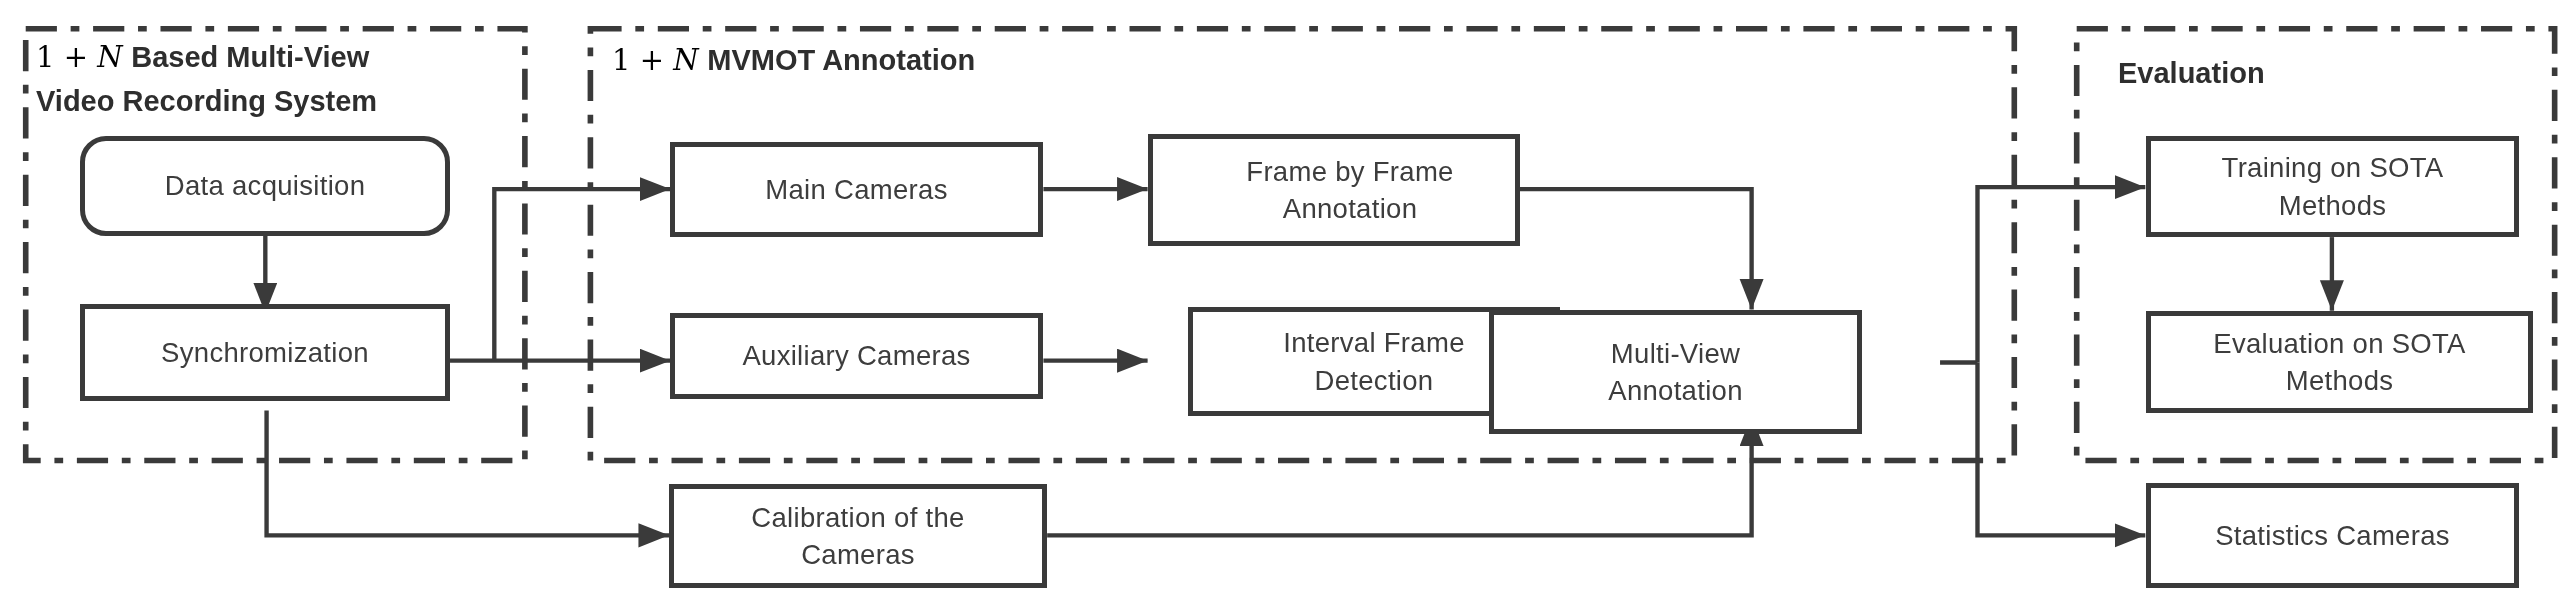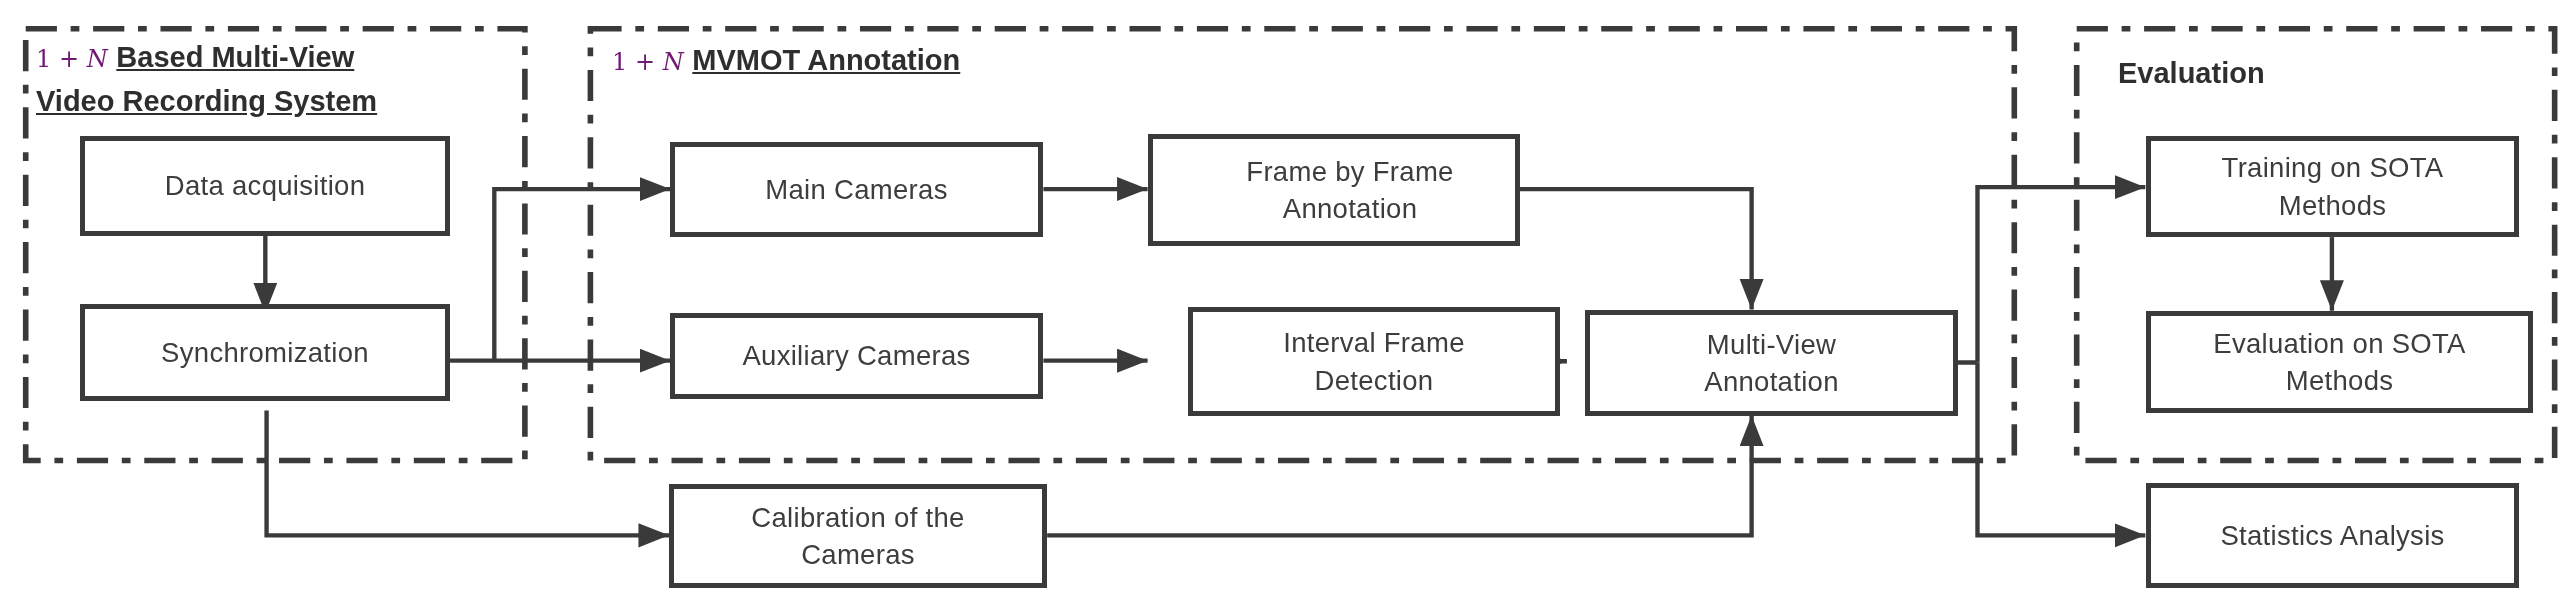--- a/index.html
+++ b/index.html
@@ -35,26 +35,26 @@
     letter-spacing:0.3px;
   }
   .section-title{
     position:absolute;
     z-index:3;
     color:var(--title);
     font-weight:bold;
     font-size:29px;
     line-height:1.5;
   }
-  .section-title .title-rest{white-space:pre-line;margin-left:0.30em;text-decoration:underline;}
+  .section-title .title-rest{white-space:pre-line;margin-left:0.30em;}
   .section-title .math{
     font-family:"DejaVu Serif", serif;
     font-weight:normal;
-    font-size:24px;
-    color:#701a75;
+    font-size:29px;
+    color:#000000;
   }
   .section-title .math .mvar{
     font-style:italic;
     font-family:"DejaVu Serif", serif;
   }
 </style>
 </head>
 <body style="--line: #3a3a3a; --text: #3d3d3d; --title: #2e2e2e; background: rgb(255, 255, 255);">
 
 <div id="stage">
@@ -91,21 +91,21 @@
   </div>
 
   <div class="section-title" style="left:612px;top:39px;width:749px;">
     <span class="math"><span>1 + </span><span class="mvar">N</span></span><span class="title-rest">MVMOT Annotation</span>
   </div>
 
   <div class="section-title" style="left:2118px;top:52px;width:375px;">
     <span>Evaluation</span>
   </div>
 
-  <div class="node" style="left:80px;top:136px;width:370px;height:100px;">
+  <div class="node" style="left:80px;top:136px;width:370px;height:100px;border-radius:26px;">
     <span class="label">Data acquisition</span>
   </div>
 
   <div class="node" style="left:80px;top:304px;width:370px;height:97px;">
     <span class="label">Synchromization</span>
   </div>
 
   <div class="node" style="left:670px;top:142px;width:373px;height:95px;">
     <span class="label">Main Cameras</span>
   </div>
@@ -117,38 +117,38 @@
 
   <div class="node" style="left:670px;top:313px;width:373px;height:86px;">
     <span class="label">Auxiliary Cameras</span>
   </div>
 
   <div class="node" style="left:1148px;top:307px;width:372px;height:109px;margin-left:40px;">
     <span class="label">Interval Frame
 Detection</span>
   </div>
 
-  <div class="node" style="left:1585px;top:310px;width:373px;height:106px;">
+  <div class="node" style="left:1489px;top:310px;width:373px;height:124px;">
     <span class="label">Multi-View
 Annotation</span>
   </div>
 
   <div class="node" style="left:2146px;top:136px;width:373px;height:101px;">
     <span class="label">Training on SOTA
 Methods</span>
   </div>
 
   <div class="node" style="left:2146px;top:311px;width:387px;height:102px;">
     <span class="label">Evaluation on SOTA
 Methods</span>
   </div>
 
   <div class="node" style="left:669px;top:484px;width:378px;height:104px;justify-content:center;">
     <span class="label">Calibration of the
 Cameras</span>
   </div>
 
   <div class="node" style="left:2146px;top:483px;width:373px;height:105px;">
-    <span class="label">Statistics Analysis</span>
+    <span class="label">Statistics Cameras</span>
   </div>
 
 </div>
 
 
 </body></html>

